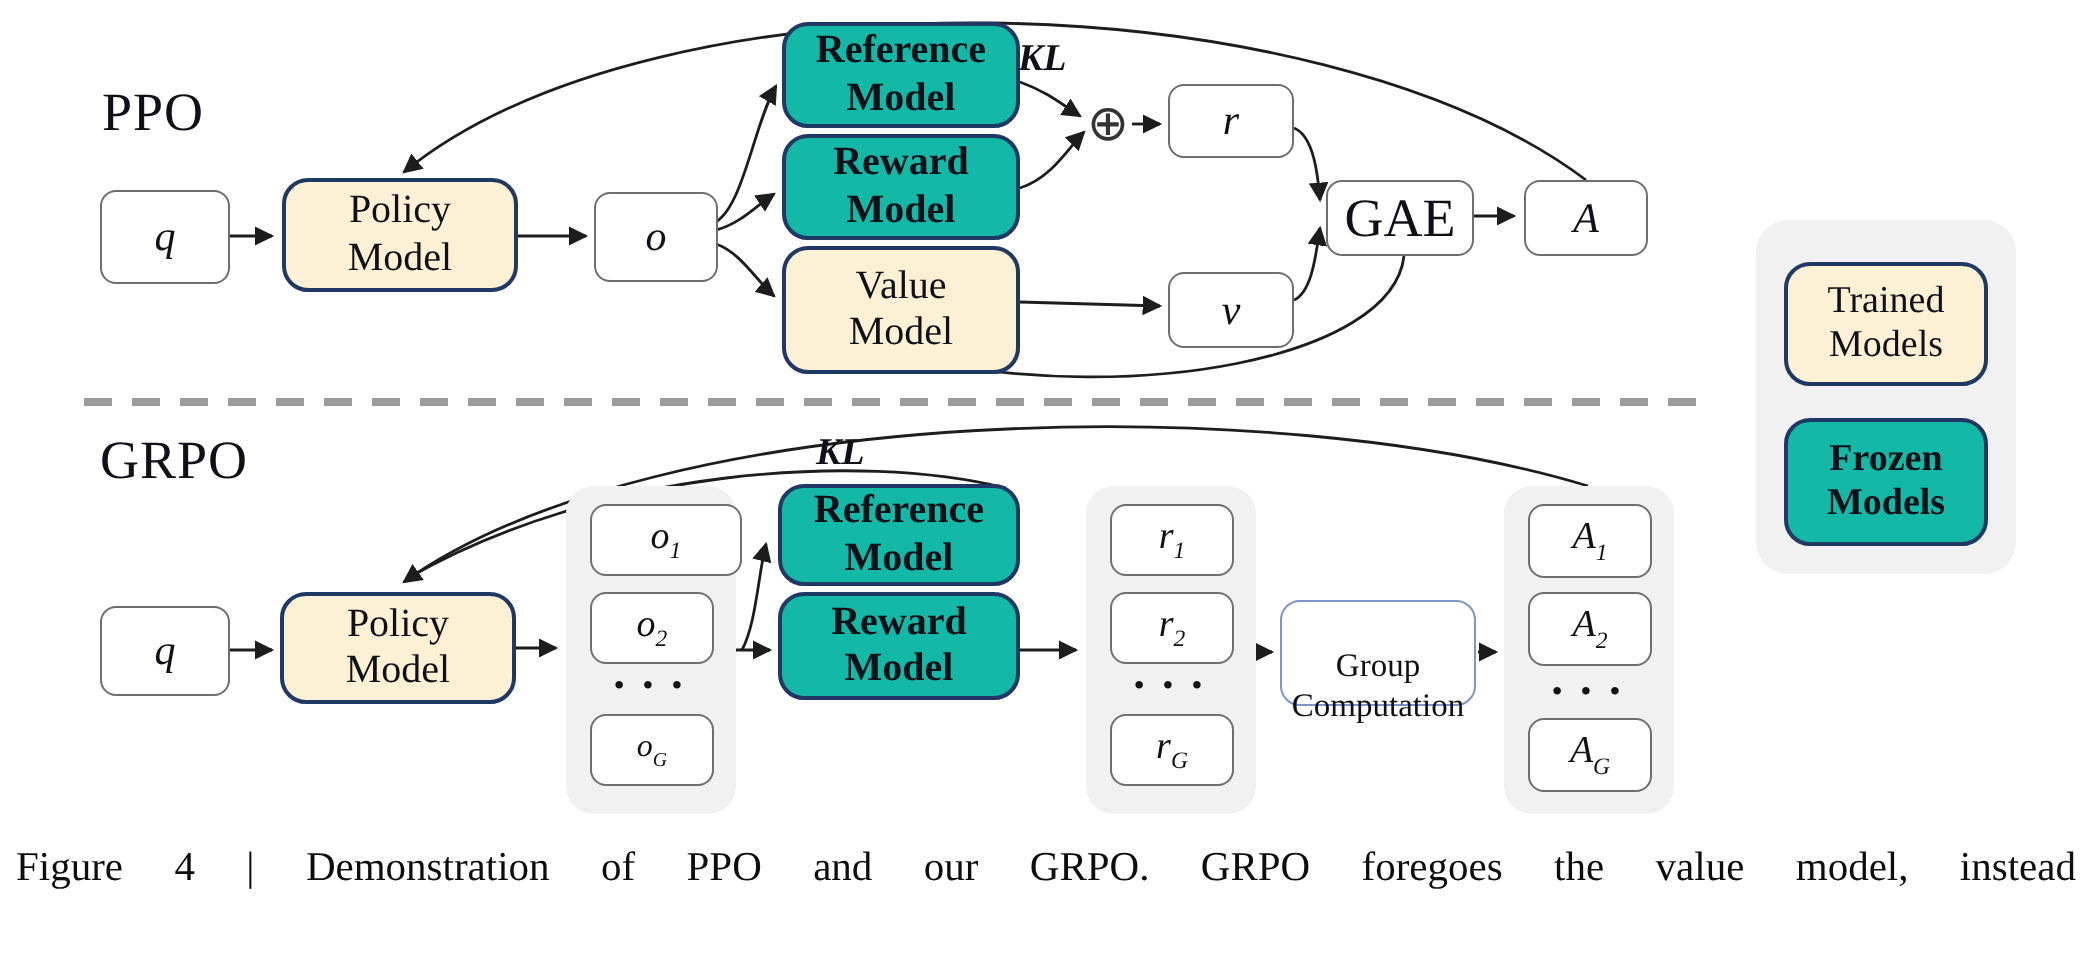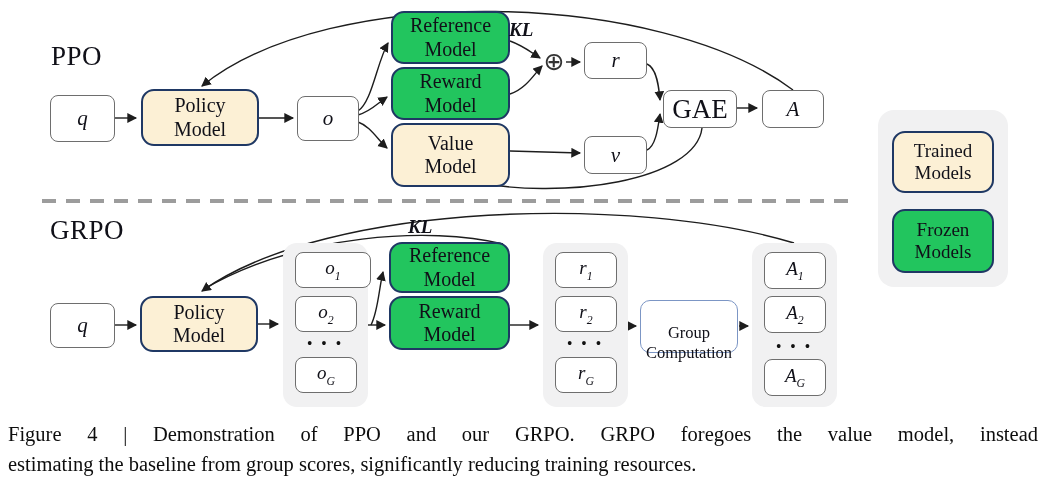--- a/index.html
+++ b/index.html
@@ -16,21 +16,21 @@
   }
   
   .model{
     position:absolute;box-sizing:border-box;
     border:2.2px solid #1F3864;border-radius:13px;
     display:flex;align-items:center;justify-content:center;text-align:center;
     font-size:20px;line-height:1.16;
   }
   .model .wrap{max-width:88px;}
   .tan{background:#FCF0D5;}
-  .blue{background:#22c55e;}
+  .blue{background:#14b8a6;font-weight:bold;}
   
   .grayc{position:absolute;box-sizing:border-box;background:#F1F1F2;border-radius:14px;}
   
   .gcomp{
     position:absolute;box-sizing:border-box;background:#ffffff;
     border:1.6px solid #7C96C5;border-radius:10px;
     display:flex;align-items:center;justify-content:center;text-align:center;
     font-size:16.5px;line-height:1.18;
   }
   .gcomp .wrap{max-width:90px;margin-top:32px;}
@@ -161,21 +161,21 @@
   </div>
 
   <div class="grayc" style="left:283px;top:243px;width:85px;height:164px"></div>
   <div class="wbox" style="left:295px;top:252px;width:76px;height:36px;font-size:19px">
     <span class="math"><span>o</span><sub>1</sub></span>
   </div>
   <div class="wbox" style="left:295px;top:296px;width:62px;height:36px;font-size:19px">
     <span class="math"><span>o</span><sub>2</sub></span>
   </div>
   <div class="dots" style="left:283px;top:336px">• • •</div>
-  <div class="wbox" style="left:295px;top:357px;width:62px;height:36px;font-size:19px">
+  <div class="wbox" style="left:295px;top:357px;width:62px;height:36px;font-size:16px">
     <span class="math"><span>o</span><sub>G</sub></span>
   </div>
 
   <div class="kl" style="left:408px;top:216px">KL</div>
 
   <div class="model blue" style="left:389px;top:242px;width:121px;height:51px">
     <span class="wrap">Reference Model</span>
   </div>
   <div class="model blue" style="left:389px;top:296px;width:121px;height:54px">
     <span class="wrap">Reward Model</span>
@@ -204,16 +204,15 @@
   <div class="wbox" style="left:764px;top:296px;width:62px;height:37px;font-size:19px">
     <span class="math"><span>A</span><sub>2</sub></span>
   </div>
   <div class="dots" style="left:752px;top:339px">• • •</div>
   <div class="wbox" style="left:764px;top:359px;width:62px;height:37px;font-size:19px">
     <span class="math"><span>A</span><sub>G</sub></span>
   </div>
 
   <div class="caption">
     <div class="cap1">Figure 4 | Demonstration of PPO and our GRPO. GRPO foregoes the value model, instead</div>
-    <div class="cap2">estimating the baseline from group scores, significantly reducing training resources.</div>
   </div>
 
 </div>
 
 </body></html>

